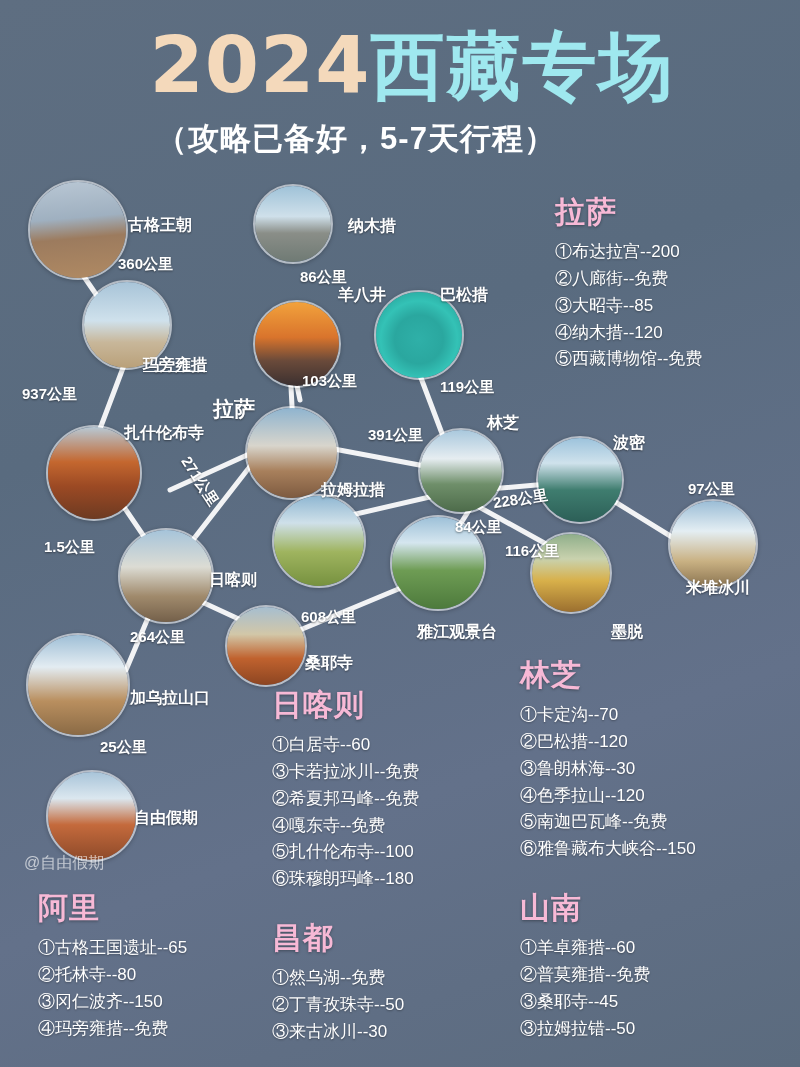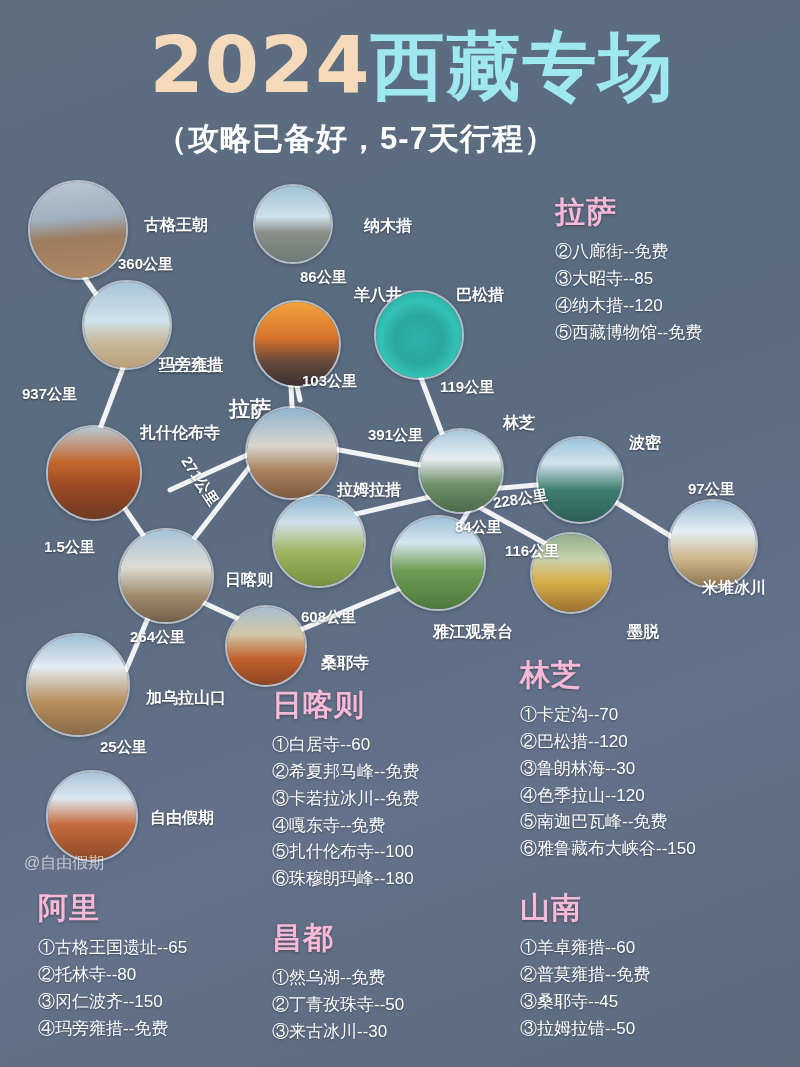--- a/index.html
+++ b/index.html
@@ -83,21 +83,20 @@
     height: 100%;
     display: block;
   }
   .nlabel {
     position: absolute;
     color: #ffffff;
     font-size: 16px;
     font-weight: bold;
     white-space: nowrap;
     text-shadow: 0 1px 2px rgba(0,0,0,0.45);
-    padding-left: 16px;
   }
   .dist {
     position: absolute;
     color: #ffffff;
     font-size: 15px;
     font-weight: bold;
     white-space: nowrap;
     text-shadow: 0 1px 2px rgba(0,0,0,0.45);
   }
 
@@ -278,31 +277,32 @@
     <div class="dist" style="left:688px; top:320px;">97公里</div>
     <div class="dist" style="left:455px; top:358px;">84公里</div>
     <div class="dist" style="left:505px; top:382px;">116公里</div>
     <div class="dist" style="left:130px; top:468px;">264公里</div>
     <div class="dist" style="left:301px; top:448px;">608公里</div>
     <div class="dist" style="left:100px; top:578px;">25公里</div>
   </div>
 
   <div class="block" style="left:555px; top:192px;">
     <h3>拉萨</h3>
+    <div class="item">①布达拉宫--200</div>
     <div class="item">②八廊街--免费</div>
     <div class="item">③大昭寺--85</div>
     <div class="item">④纳木措--120</div>
     <div class="item">⑤西藏博物馆--免费</div>
   </div>
 
   <div class="block" style="left:272px; top:685px;">
     <h3>日喀则</h3>
     <div class="item">①白居寺--60</div>
+    <div class="item">③卡若拉冰川--免费</div>
     <div class="item">②希夏邦马峰--免费</div>
-    <div class="item">③卡若拉冰川--免费</div>
     <div class="item">④嘎东寺--免费</div>
     <div class="item">⑤扎什伦布寺--100</div>
     <div class="item">⑥珠穆朗玛峰--180</div>
   </div>
 
   <div class="block" style="left:520px; top:655px;">
     <h3>林芝</h3>
     <div class="item">①卡定沟--70</div>
     <div class="item">②巴松措--120</div>
     <div class="item">③鲁朗林海--30</div>

